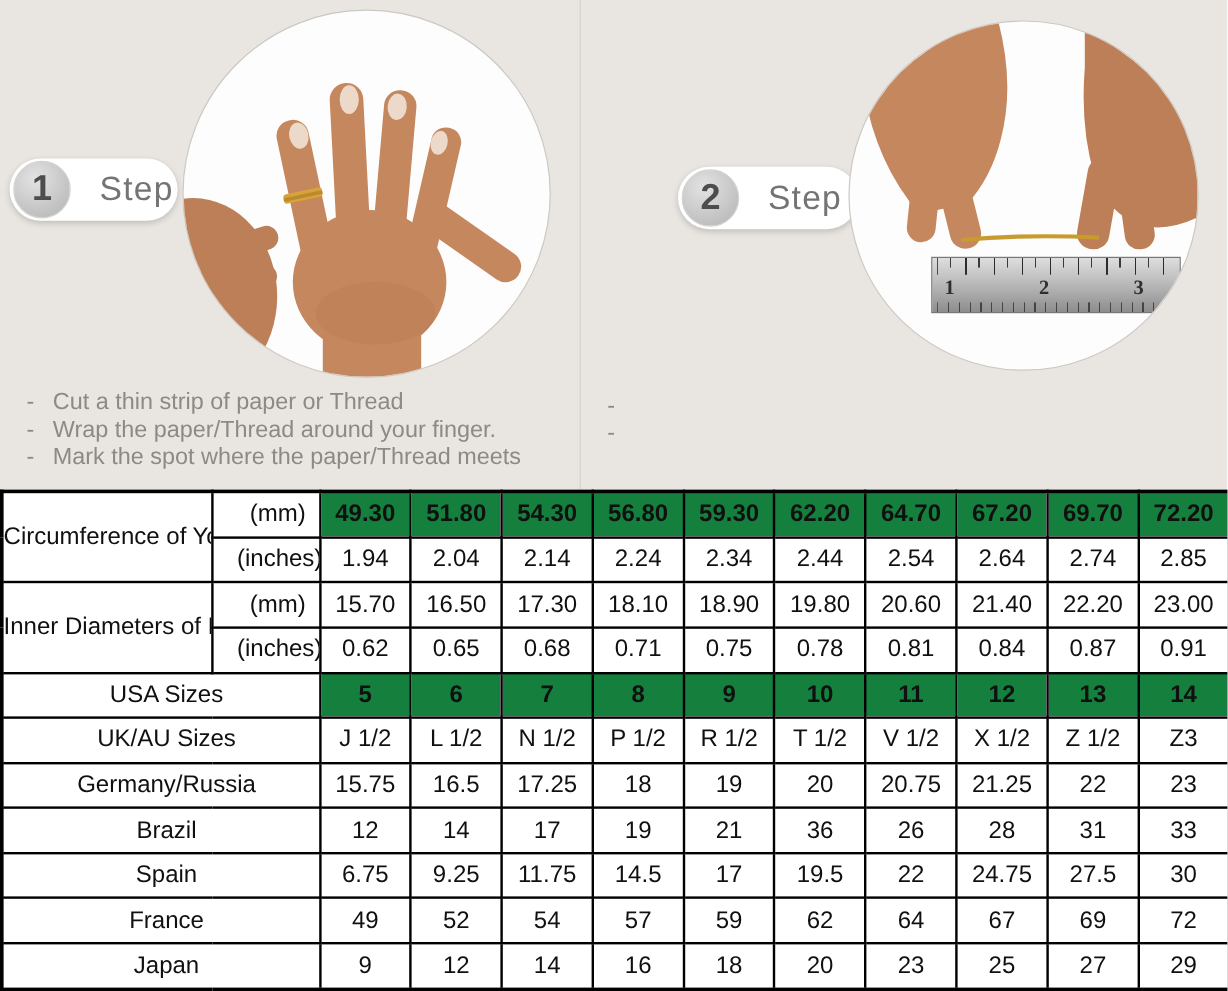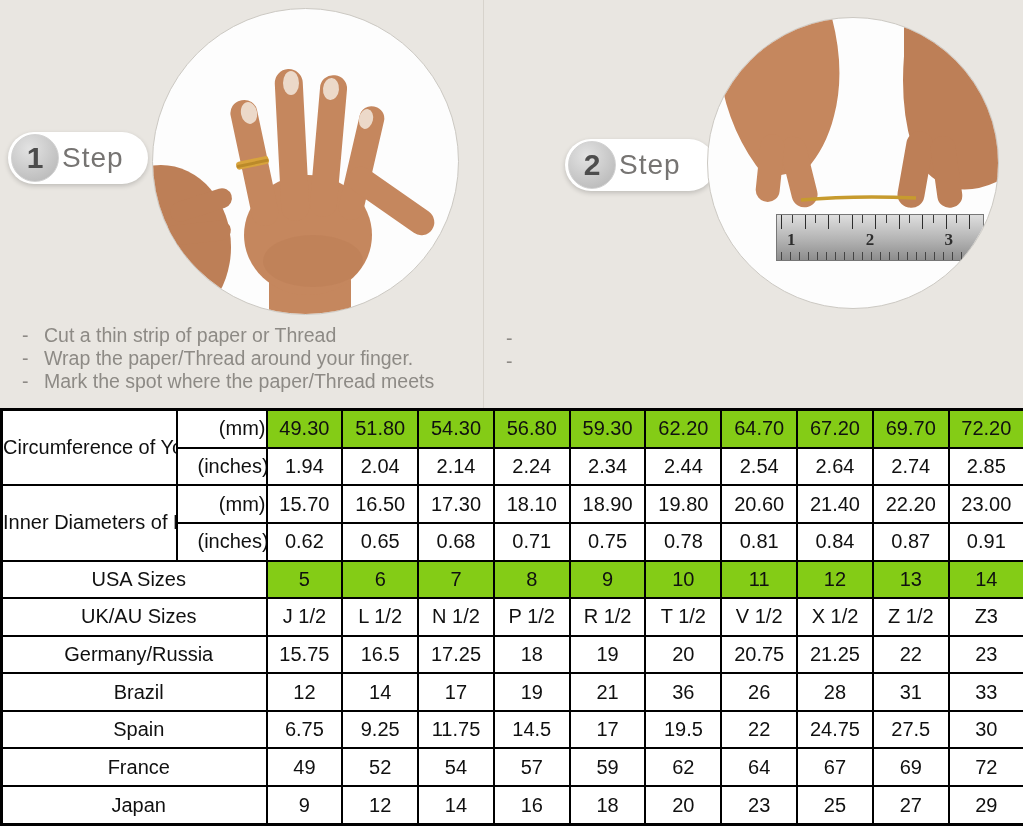--- a/index.html
+++ b/index.html
@@ -33,21 +33,21 @@
   .pill-1 { left:8px;  top:132px; width:140px; }
   .pill-2 { left:565px; top:139px; width:150px; }
   .step-num {
     width:46px; height:46px; margin-left:3px; border-radius:50%;
     background:radial-gradient(circle at 38% 30%, #e3e3e3, #bcbcbc 80%);
     border:1px solid #d2d2d2;
     display:flex; align-items:center; justify-content:center;
     font-size:30px; font-weight:bold; color:#4d4d4d;
   }
   .step-text {
-    margin-left:3px; font-size:28px; color:#767472; letter-spacing:1px;
+    margin-left:24px; font-size:28px; color:#767472; letter-spacing:1px;
   }
 
   
   .instructions {
     position:absolute; margin:0; padding:0; list-style:none;
     font-size:19.5px; line-height:23px; color:#8d8a85; z-index:3;
   }
   .instr-1 { left:22px;  top:324px; width:460px; }
   .instr-2 { left:506px; top:327px; width:510px; }
   .instructions li { display:flex; }
@@ -83,23 +83,23 @@
     position:absolute; left:0; top:408px; width:1023px; height:418px;
     border-collapse:collapse; table-layout:fixed; background:#fff;
     border:3px solid #000;
   }
   .size-table td {
     border:2px solid #000; font-size:20px; color:#101010;
     padding:0; overflow:hidden; white-space:nowrap;
   }
   .size-table .lbl   { text-align:center; padding-left:9px; }
   .size-table .group-lbl { text-align:center; padding-left:0; }
-  .size-table .unit  { text-align:right; padding-left:20px; }
+  .size-table .unit  { text-align:center; padding-left:20px; }
   .size-table .val   { text-align:center; }
-  .size-table .shaded{ background:#84cc16; }
+  .size-table .shaded{ background:#15803d;font-weight:bold; }
 </style>
 </head>
 <body>
 
 <div class="screen">
 
   <div class="top">
     <div class="divider"></div>
 
     <div class="photo photo-1">

